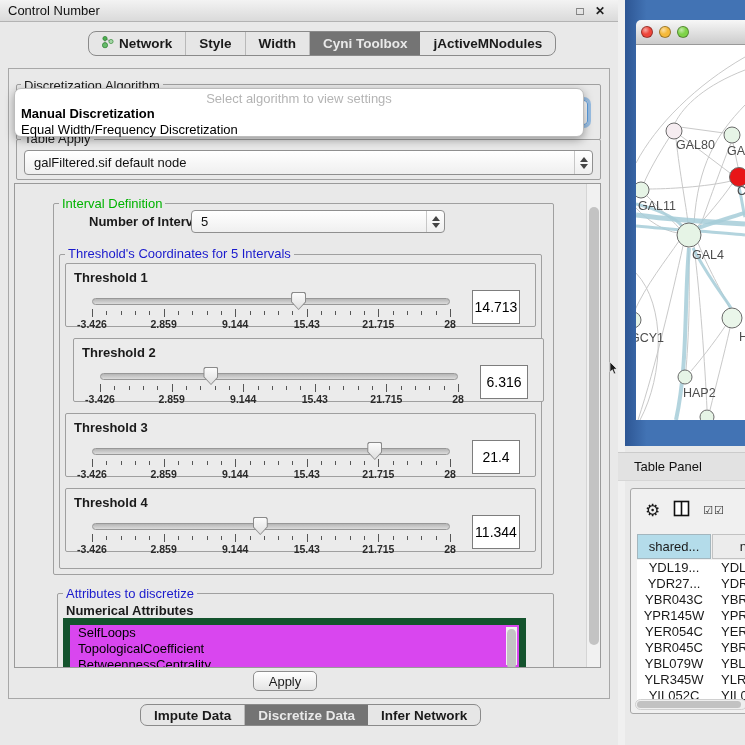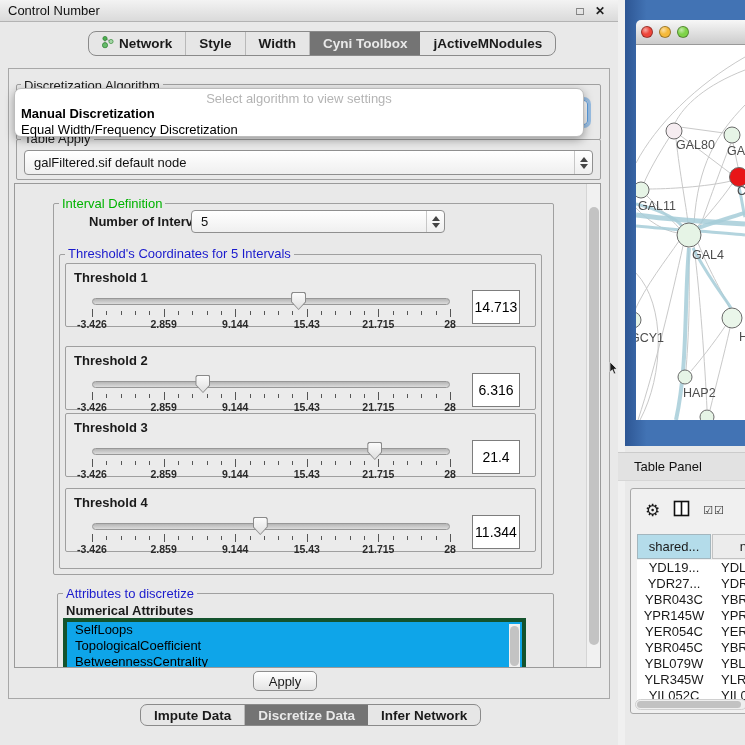--- a/index.html
+++ b/index.html
@@ -53,21 +53,21 @@
   .handle .inner { position:absolute; inset:1px; background:linear-gradient(#fbfbfb,#dfdfdf); clip-path:polygon(8% 0,92% 0,100% 10%,100% 55%,50% 100%,0 55%,0 10%); }
   .tick-row { position:absolute; left:0; top:17px; width:100%; height:8px; }
   .tick { position:absolute; top:0; width:1px; background:#555; }
   .tick.minor { height:4px; top:2px; }
   .tick.major { height:8px; }
   .tick-labels { position:absolute; left:0; top:26px; width:100%; height:12px; }
   .tick-labels span { position:absolute; transform:translateX(-50%); font-size:10.5px; font-weight:700; color:#2b2b2b; white-space:nowrap; }
   .value-box { position:absolute; left:406px; top:26px; width:48px; height:34px; background:#fff; border:1px solid #7d7d7d; display:flex; align-items:center; justify-content:center; font-size:14px; color:#000; }
 
   
-  .attr-list { position:absolute; background:#0ea5e9; border:4px solid #14532d; overflow:hidden; }
+  .attr-list { position:absolute; background:#d946ef; border:7px solid #14532d; overflow:hidden; }
   .attr-item { font-size:13px; height:16px; line-height:16px; padding-left:8px; color:#000; }
   .list-vscroll { position:absolute; right:2px; top:2px; width:11px; bottom:2px; background:#f1f1f1; }
   .list-vscroll .thumb { position:absolute; left:1px; top:2px; width:9px; height:40px; background:#c3c3c3; border-radius:5px; }
 
   .apply-btn { left:253px; top:671px; width:64px; height:20px; border:1px solid #8f8f8f; border-radius:5px; background:linear-gradient(#ffffff,#e4e4e4); display:flex; align-items:center; justify-content:center; font-size:13px; }
 
   .bottom-tabbar { left:140px; top:704px; height:22px; display:inline-flex; border:1.5px solid #8a8a8a; border-radius:7px; overflow:hidden; background:#e6e6e6; }
   .btab { display:flex; align-items:center; padding:0 13px; font-weight:600; font-size:13.5px; color:#1a1a1a; border-right:1px solid #b9b9b9; }
   .btab:last-child { border-right:none; }
   .btab.selected { background:#747474; color:#e9e9e9; border-right:none; }
@@ -217,21 +217,21 @@
             <span style="left: 20%;">2.859</span>
             <span style="left: 40%;">9.144</span>
             <span style="left: 60%;">15.43</span>
             <span style="left: 80%;">21.715</span>
             <span style="left: 100%;">28</span>
           </div>
       </div>
       <div class="value-box">14.713</div>
     </div>
 
-    <div class="th-panel" style="left:50px; top:154px;margin-top:8px;">
+    <div class="th-panel" style="left:58px; top:154px;">
       <span class="th-label">Threshold 2</span>
       <div class="slider-area">
         <div class="track"></div>
         <div class="handle" style="left: calc(31% - 7.5px);">
             <div class="outer"></div>
             <div class="inner"></div>
           </div>
         <div class="tick-row">
             <div class="tick major" style="left: 0%;"></div>
             <div class="tick minor" style="left: 4%;"></div>

